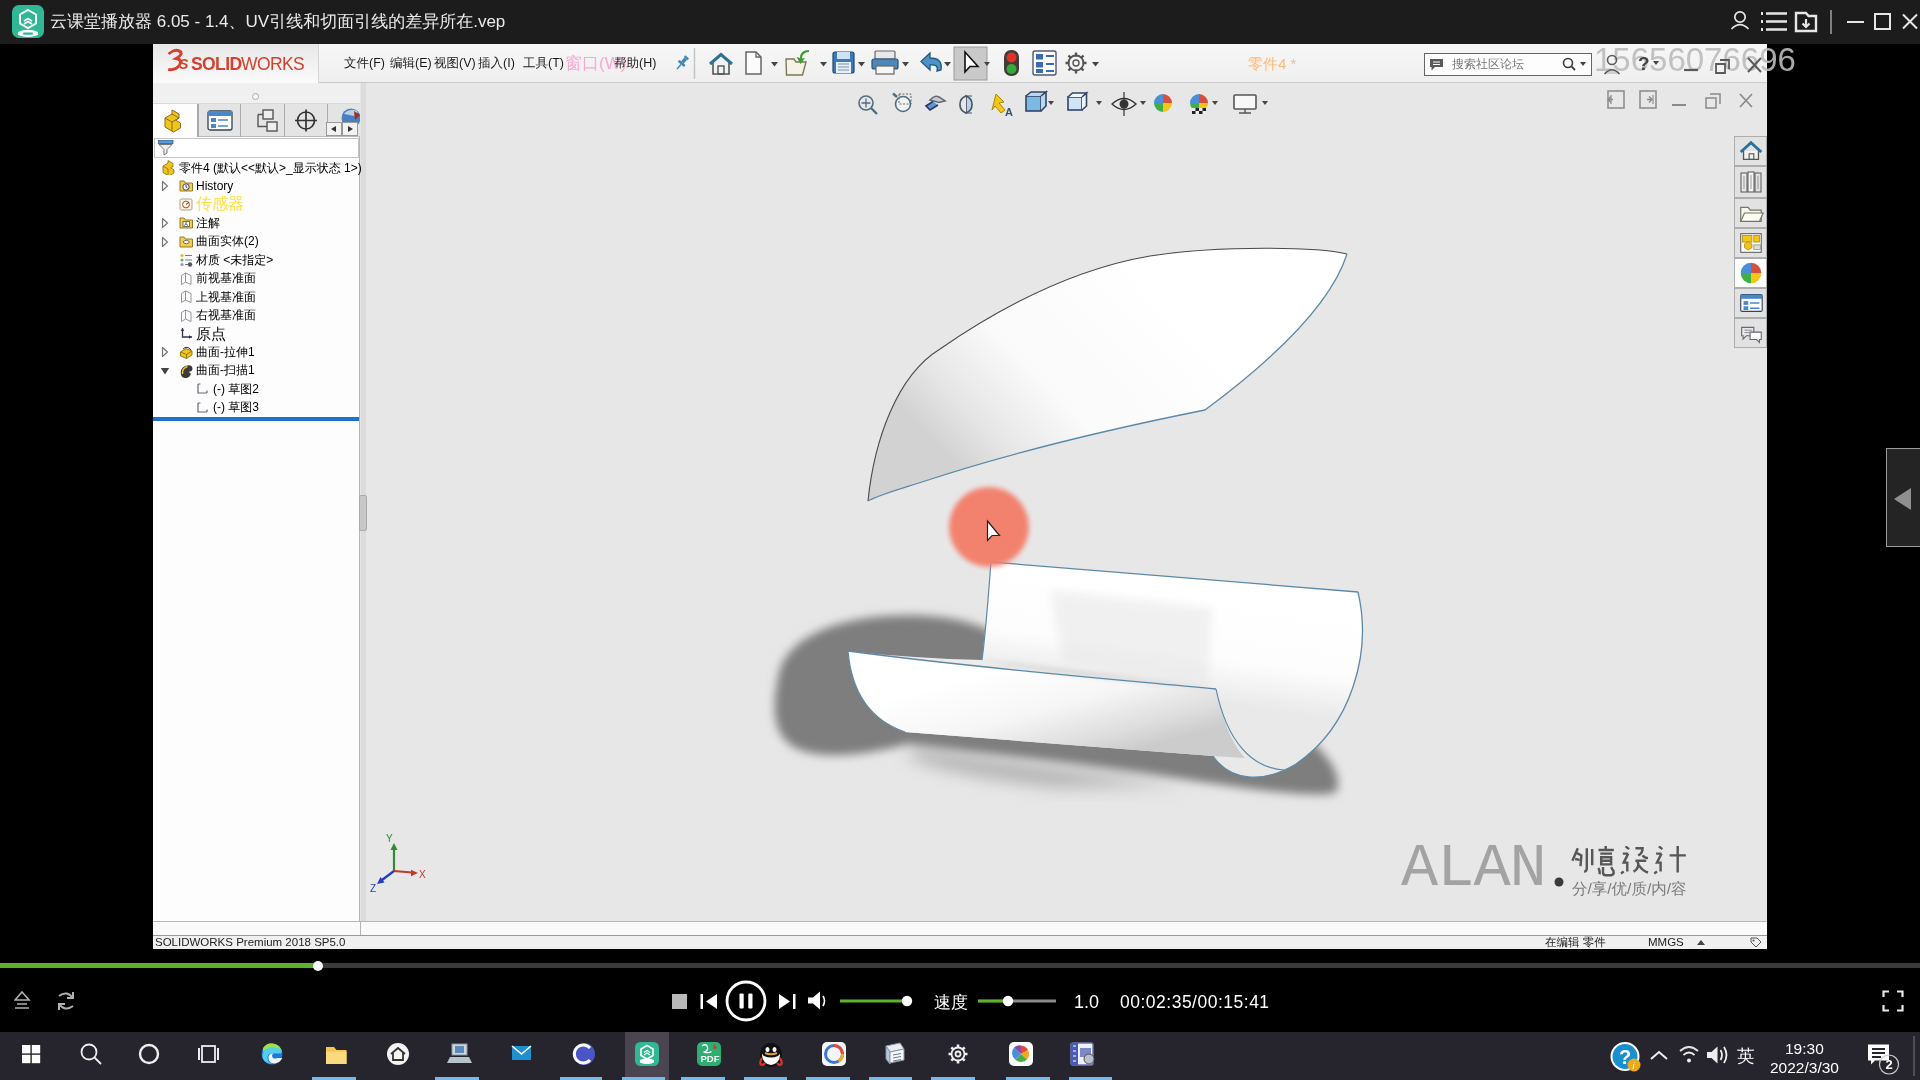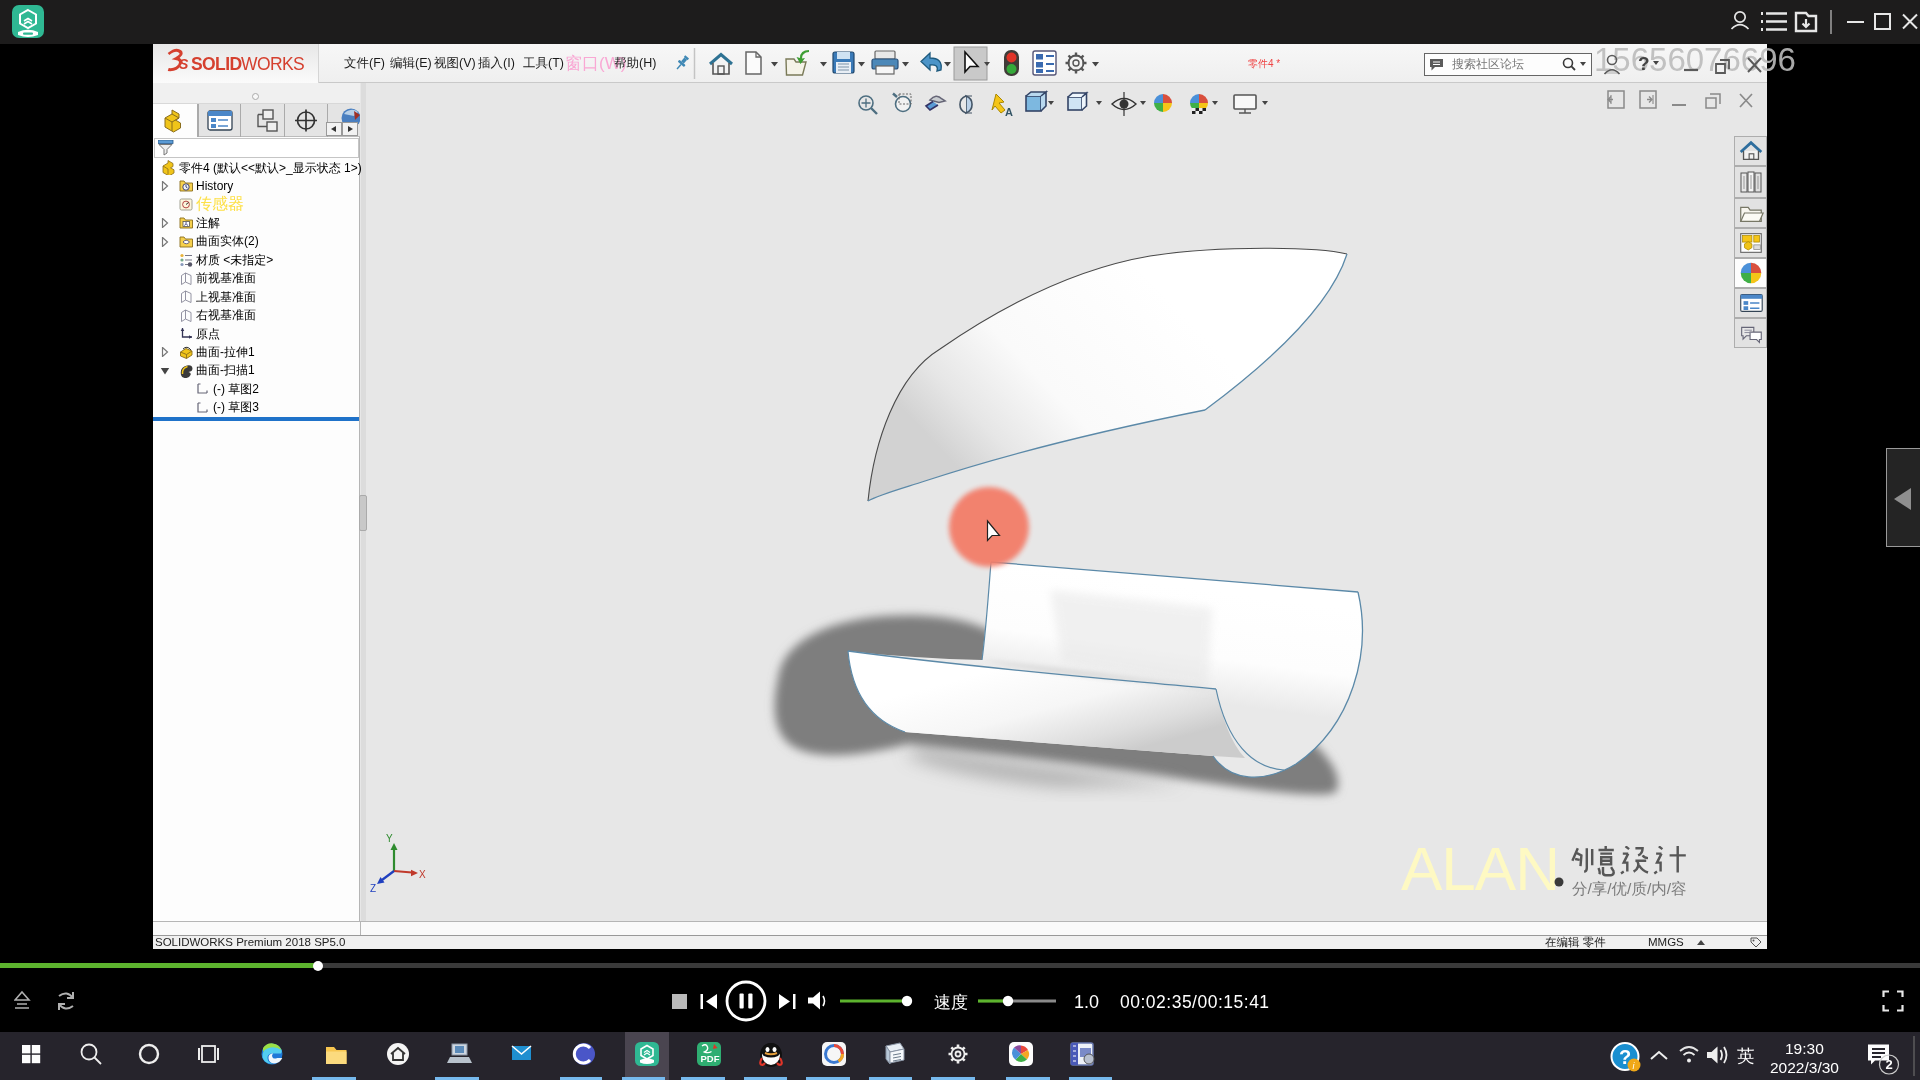--- a/index.html
+++ b/index.html
@@ -9,20 +9,21 @@
 
 <div class="ab" style="left:0;top:0;width:1920px;height:44px;background:#1d1c1c">
  <svg class="ab" style="left:12px;top:5px" width="32" height="33" viewBox="0 0 32 33">
   <rect x="0" y="0" width="32" height="33" rx="7" fill="#2fb893"></rect>
   <path d="M6 27 Q16 22.5 26 27 L26 30 Q16 34 6 30 Z" fill="#fff"></path>
   <path d="M16 5 L24 9.5 L24 18.5 L16 23 L8 18.5 L8 9.5 Z" fill="none" stroke="#fff" stroke-width="2"></path>
   <path d="M12 16 L16 13.5 L20 16" stroke="#fff" stroke-width="1.6" fill="none"></path>
   <path d="M12 19 L16 16.5 L20 19" stroke="#fff" stroke-width="1.6" fill="none"></path>
   <rect x="11" y="27.6" width="10" height="2.2" rx="1" fill="#2fb893"></rect>
  </svg>
+ <div class="ab" style="left:50px;top:0;height:44px;line-height:44px;font-size:17px;color:#ebebeb">云课堂播放器 6.05 - 1.4、UV引线和切面引线的差异所在.vep</div>
  <svg class="ab" style="left:1725px;top:0" width="195" height="44" viewBox="0 0 195 44">
   <g stroke="#e6e6e6" stroke-width="1.7" fill="none">
    <circle cx="15" cy="17" r="5.2"></circle>
    <path d="M6.5 29 Q15 20.5 23.5 29"></path>
    <g stroke-width="2.6">
           <path d="M41 13.5 H62 M41 21.5 H62 M41 29.5 H62"></path>
           <path d="M36 13.5 h2 M36 21.5 h2 M36 29.5 h2" stroke-width="3"></path>
         </g>
    <path d="M71 13 h10 l2.5 3 H91 V31 H71 Z" stroke-width="2.4"></path>
    <path d="M81 19 v7 M77.5 23.5 L81 27 L84.5 23.5" stroke-width="2.2"></path>
@@ -113,21 +114,21 @@
     </g>
  <g fill="none" stroke="#555" stroke-width="1.8">
       <circle cx="1076" cy="63" r="7.5"></circle>
       <circle cx="1076" cy="63" r="3" stroke-width="1.4"></circle>
       <g stroke-width="2.4">
         <path d="M1076 52.5 v4 M1076 69.5 v4 M1065.5 63 h4 M1082.5 63 h4 M1068.5 55.5 l2.8 2.8 M1080.7 67.7 l2.8 2.8 M1083.5 55.5 l-2.8 2.8 M1071.3 67.7 l-2.8 2.8"></path>
       </g>
     </g>
  <path d="M1092 62 l7 0 l-3.5 4.5 Z" fill="#444"></path>
 </svg>
-<div class="ab" style="left:1248px;top:44px;height:28px;line-height:39px;font-size:10px;color:#ef4444">零件4 *</div>
+<div class="ab" style="left:1248px;top:44px;height:28px;line-height:39px;font-size:15px;color:#fdba74">零件4 *</div>
 
 <div class="ab" style="left:1424px;top:53px;width:168px;height:23px;background:#fdfdfd;border:1.5px solid #666"></div>
 <svg class="ab" style="left:1428px;top:56px" width="160" height="17" viewBox="0 0 160 17">
  <path d="M2 3 h13 v8 h-8 l-3.5 3.5 v-3.5 h-1.5 Z" fill="#5a5a5a"></path>
     <path d="M5 6 h7 M5 8.5 h7" stroke="#fff" stroke-width="1"></path>
  <circle cx="140" cy="7" r="4.5" fill="none" stroke="#3a3a3a" stroke-width="1.6"></circle>
     <path d="M143.2 10.2 L147 14" stroke="#3a3a3a" stroke-width="1.8"></path>
  <path d="M152 6 l6 0 l-3 4 Z" fill="#444"></path>
 </svg>
 <div class="ab" style="left:1452px;top:53px;height:23px;line-height:23px;font-size:12px;color:#777">搜索社区论坛</div>
@@ -248,21 +249,21 @@
 <div class="ab" style="left:196px;top:287.6px;height:18.45px;line-height:18.45px;font-size:12px;color:#000;white-space:nowrap">上视基准面</div>
 <svg class="ab" style="left:179px;top:307.6px" width="14" height="15" viewBox="0 0 14 15">
     <path d="M2.5 4.5 l4 -2.5 v9 l-4 2.5 Z" fill="none" stroke="#889" stroke-width="0.9"></path>
     <path d="M6.5 2 l5.5 2.5 v9 l-5.5 -2.5" fill="none" stroke="#889" stroke-width="0.9"></path>
   </svg>
 <div class="ab" style="left:196px;top:306.1px;height:18.45px;line-height:18.45px;font-size:12px;color:#000;white-space:nowrap">右视基准面</div>
 <svg class="ab" style="left:179px;top:326.0px" width="14" height="15" viewBox="0 0 14 15">
     <path d="M3.5 2 V11 H13" fill="none" stroke="#335" stroke-width="1.3"></path>
     <path d="M3.5 2 l-1.8 3 h3.6 Z M13 11 l-3 -1.8 v3.6 Z" fill="#335"></path>
   </svg>
-<div class="ab" style="left:196px;top:324.5px;height:18.45px;line-height:18.45px;font-size:12px;color:#000;white-space:nowrap">原点</div>
+<div class="ab" style="left:196px;top:324.5px;height:18.45px;line-height:18.45px;font-size:15px;color:#000;white-space:nowrap">原点</div>
 <svg class="ab" style="left:161px;top:347.2px" width="8" height="10">
     <path d="M1.5 0.5 L6.5 5 L1.5 9.5 Z" fill="none" stroke="#777" stroke-width="1.2"></path>
   </svg>
 <svg class="ab" style="left:179px;top:344.5px" width="14" height="15" viewBox="0 0 14 15">
     <path d="M1.5 7 l5.5 -3.5 l6 2.5 v4 l-5.5 3.5 l-6 -2.5 Z" fill="#f0c419" stroke="#8a6d1c" stroke-width="0.9"></path>
     <path d="M1.5 7 l6 2.5 l5.5 -3.5 M7.5 9.5 V13.5" fill="none" stroke="#8a6d1c" stroke-width="0.9"></path>
     <path d="M4 4 q4 -4 8 1" fill="none" stroke="#333" stroke-width="1"></path>
   </svg>
 <div class="ab" style="left:196px;top:343.0px;height:18.45px;line-height:18.45px;font-size:12px;color:#000;white-space:nowrap">曲面-拉伸1</div>
 <svg class="ab" style="left:160px;top:366.6px" width="10" height="8">
@@ -509,21 +510,21 @@
     <rect x="7" y="18.5" width="5" height="4" fill="#4b87c8"></rect>
     <path d="M14 15 h10 M14 20.5 h10" stroke="#4b87c8" stroke-width="1.6"></path>
   </svg>
 <div class="ab" style="left:1734px;top:318px;width:33px;height:30px;background:#e2e2e2;border:1px solid #adadad"></div>
 <svg class="ab" style="left:1736px;top:319px" width="30" height="28" viewBox="0 0 30 30">
     <path d="M5 9 h13 v9 h-8 l-3.5 3.5 v-3.5 h-1.5 Z" fill="#e8e8e8" stroke="#667" stroke-width="1.2"></path>
     <path d="M14 14 h12 v8 h-2 v3 l-3 -3 h-7 Z" fill="#fff" stroke="#667" stroke-width="1.2"></path>
     <path d="M8 12 h8 M8 14.5 h8" stroke="#889" stroke-width="1"></path>
   </svg>
 
-<div class="ab" style="left:1401px;top:833px;font-size:62px;color:#fef9c3;letter-spacing:-1px;font-family:Liberation Sans, sans-serif;font-weight:400">ALAN</div>
+<div class="ab" style="left:1401px;top:833px;font-size:62px;color:#a3a3a3;letter-spacing:-1px;font-family:Liberation Mono, monospace;font-weight:400">ALAN</div>
 <svg class="ab" style="left:1552px;top:846px" width="145" height="52" viewBox="0 0 145 52">
  <circle cx="7" cy="36" r="4.5" fill="#3a3a3a"></circle>
  <g stroke="#575757" stroke-width="2.7" fill="none" transform="translate(6,-5) scale(0.90)">
 
   <path d="M22 8 l-6 14 M20 13 l6 3 l-1 12 M19 20 l5 1"></path>
   <path d="M32 8 l0 22 q0 4 -3 4 M38 9 l0 18"></path>
 
   <path d="M53 5 l0 4 M45 10 h17 M47 14 h13 M48 18 h11 l0 8 h-11 Z M48 22 h11"></path>
   <path d="M45 30 q2 5 1 7 M50 29 l0 6 q0 3 3 3 l6 0 q3 0 3 -4 M59 29 l3 5"></path>
 

